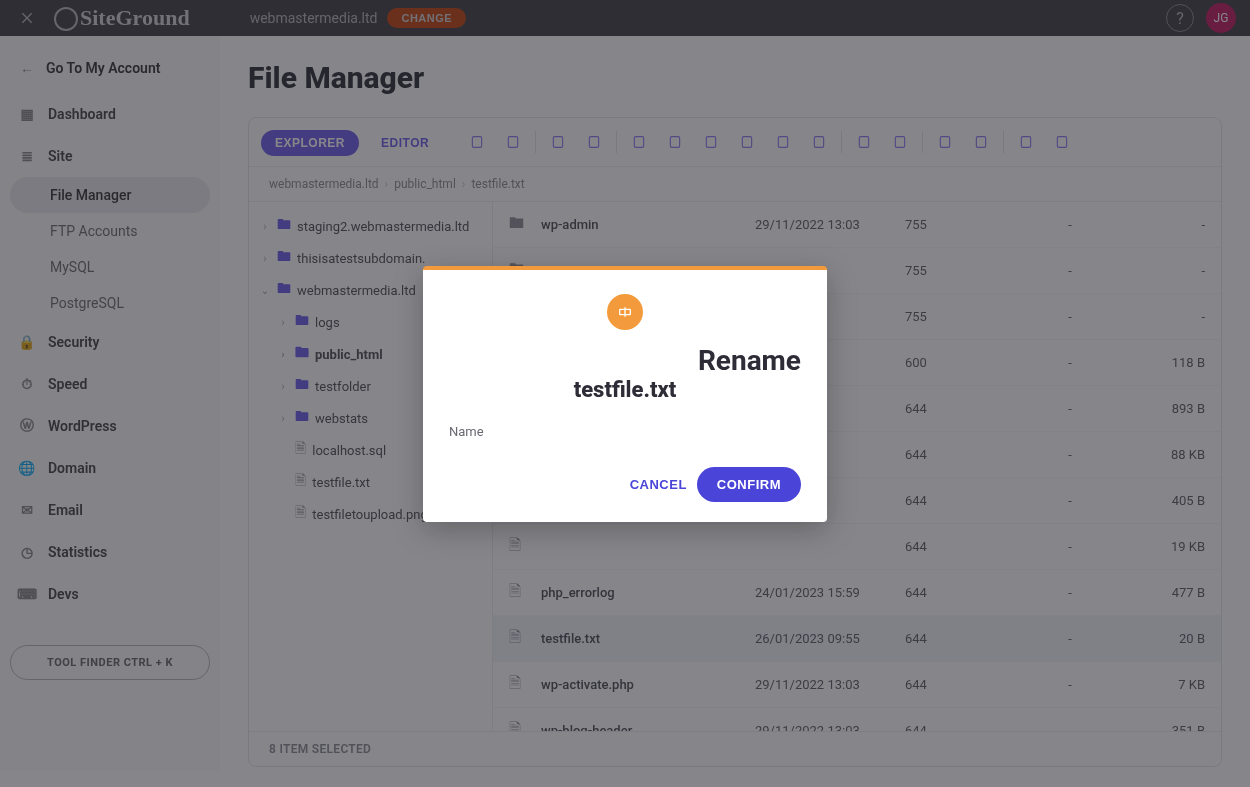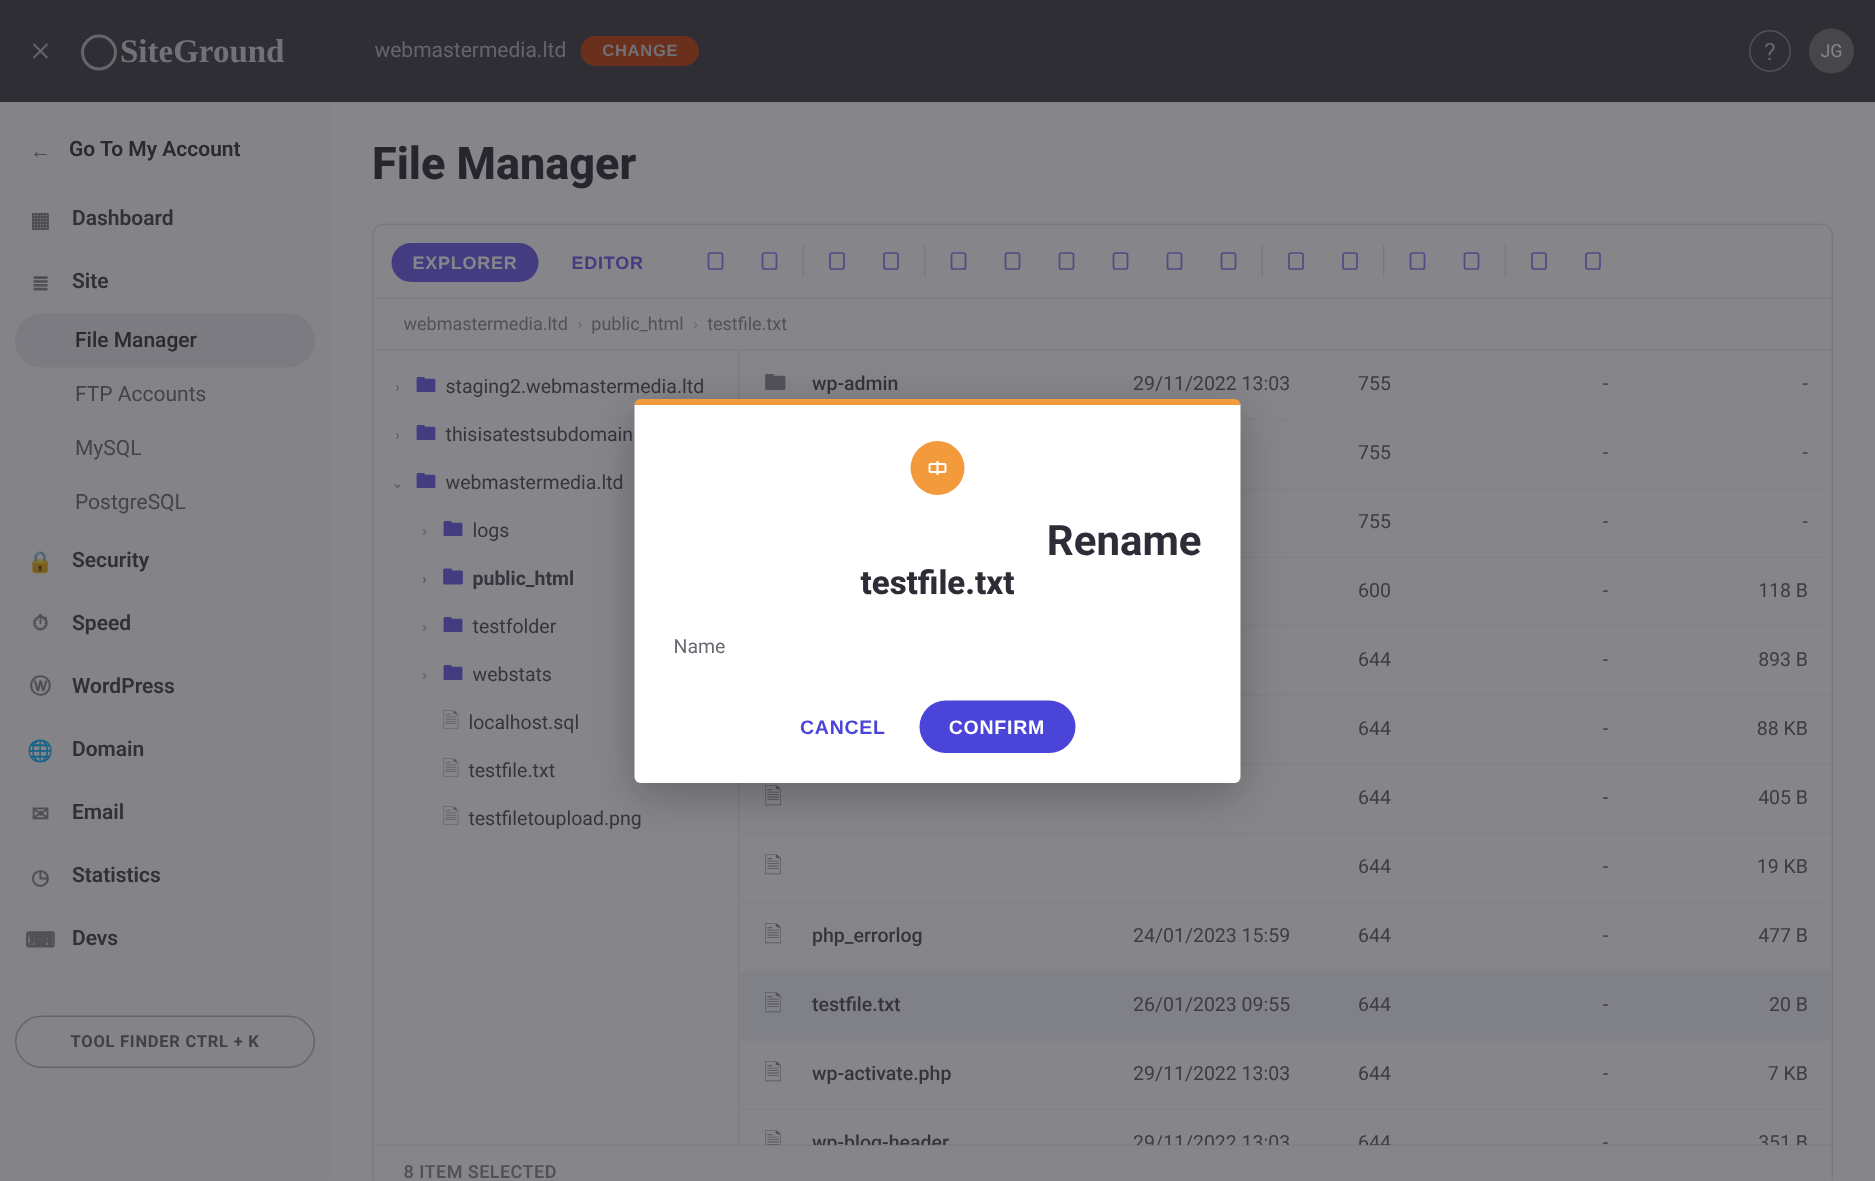--- a/index.html
+++ b/index.html
@@ -1,27 +1,27 @@
 <!DOCTYPE html>
 <html><head>
 <meta charset="utf-8">
 <style>
 * { box-sizing: border-box; margin: 0; padding: 0; }
 body { font-family: -apple-system, BlinkMacSystemFont, "Segoe UI", Roboto, sans-serif; background: #fff; width: 1250px; height: 787px; overflow: hidden; position: relative; }
 
 
-.topbar { height: 68px; background: #3e3d44; display: flex; align-items: center; padding: 0 14px; color: #c9c8cd; }
+.topbar { height: 36px; background: #3e3d44; display: flex; align-items: center; padding: 0 14px; color: #c9c8cd; }
 .topbar .close { width: 26px; height: 26px; display: flex; align-items: center; justify-content: center; margin-right: 14px; cursor: pointer; }
 .topbar .brand { font-family: Georgia, serif; font-size: 22px; font-weight: 600; color: #d2d1d6; margin-right: 60px; position: relative; padding-left: 26px; }
 .topbar .brand::before { content: ""; position: absolute; left: 0; top: 2px; width: 20px; height: 20px; border: 2px solid #b6b5bb; border-radius: 50%; }
 .topbar .domain { color: #b4b3b9; font-size: 14px; }
 .topbar .change-btn { margin-left: 10px; background: #c2410c; color: #cfced3; border: none; border-radius: 14px; padding: 4px 14px; font-size: 11px; letter-spacing: 0.5px; font-weight: 700; cursor: pointer; }
 .topbar .spacer { flex: 1; }
 .topbar .help { width: 28px; height: 28px; border: 1.5px solid #8a8990; border-radius: 50%; display: flex; align-items: center; justify-content: center; color: #b4b3b9; margin-right: 12px; cursor: pointer; }
-.topbar .avatar { width: 30px; height: 30px; border-radius: 50%; background: #737373; color: #fff; display: flex; align-items: center; justify-content: center; font-size: 12px; font-weight: 400; cursor: pointer; }
+.topbar .avatar { width: 30px; height: 30px; border-radius: 50%; background: #be185d; color: #fff; display: flex; align-items: center; justify-content: center; font-size: 12px; font-weight: 400; cursor: pointer; }
 
 
 .shell { display: flex; height: calc(100% - 52px); }
 
 .sidebar { width: 220px; flex-shrink: 0; background: #fafafa; padding: 15px 10px; color: #555; font-size: 14px; }
 .sb-back { display: flex; align-items: center; gap: 10px; padding: 8px 8px 16px; font-weight: 600; color: #333; cursor: pointer; }
 .sb-item { display: flex; align-items: center; gap: 12px; padding: 12px 8px; font-weight: 600; color: #444; border-radius: 20px; cursor: pointer; }
 .sb-sub { display: block; padding: 10px 8px 10px 40px; color: #6a6a6e; border-radius: 20px; cursor: pointer; }
 .sb-sub.active { background: #e6e6ea; color: #333; font-weight: 500; }
 .sb-icon { width: 18px; height: 18px; color: #888; display:flex; align-items:center; justify-content:center; font-size:14px; }
@@ -64,21 +64,21 @@
 .footer { border-top: 1px solid #eceaf1; padding: 10px 20px; font-size: 12px; color: #8b8a92; font-weight: 600; letter-spacing: 0.3px;}
 
 
 .overlay { position: absolute; inset: 0; background: rgba(35,34,41,0.55); display: flex; align-items: center; justify-content: center; }
 .modal { width: 404px; background: #fff; border-radius: 4px; border-top: 4px solid #f39b3c; padding: 24px 26px 20px; box-shadow: 0 8px 30px rgba(0,0,0,0.25); }
 .modal-icon { width: 36px; height: 36px; border-radius: 50%; background: #f39b3c; margin: 0 auto 14px; display:flex; align-items:center; justify-content:center; color:#fff; }
 .modal h2 { text-align: right; font-size: 28px; font-weight: 700; color: #2e2d37; }
 .modal h3 { text-align: center; font-size: 22px; font-weight: 800; color: #2e2d37; margin-bottom: 22px; }
 .modal label { display: block; font-size: 13px; color: #6a6972; margin-bottom: 6px; }
 .modal input { width: 100%; border: 1px solid #6ac8a8; border-radius: 4px; padding: 10px 12px; font-size: 14px; color: #333; outline: none; }
-.modal-actions { display: flex; justify-content: center; gap: 22px; margin-top: 28px; align-items: center; }
+.modal-actions { display: flex; justify-content: flex-end; gap: 10px; margin-top: 28px; align-items: center; }
 .btn-cancel { background: none; border: none; color: #4a44d8; font-weight: 700; font-size: 13px; letter-spacing: 0.5px; cursor: pointer; }
 .btn-confirm { background: #4a44d8; border: none; color: #fff; font-weight: 700; font-size: 13px; letter-spacing: 0.5px; padding: 10px 20px; border-radius: 22px; cursor: pointer; }
 
 svg { width: 16px; height: 16px; }
 </style>
 </head>
 <body>
 
 <div class="topbar" data-interactable="false">
   <div class="close" data-interactable="true">

